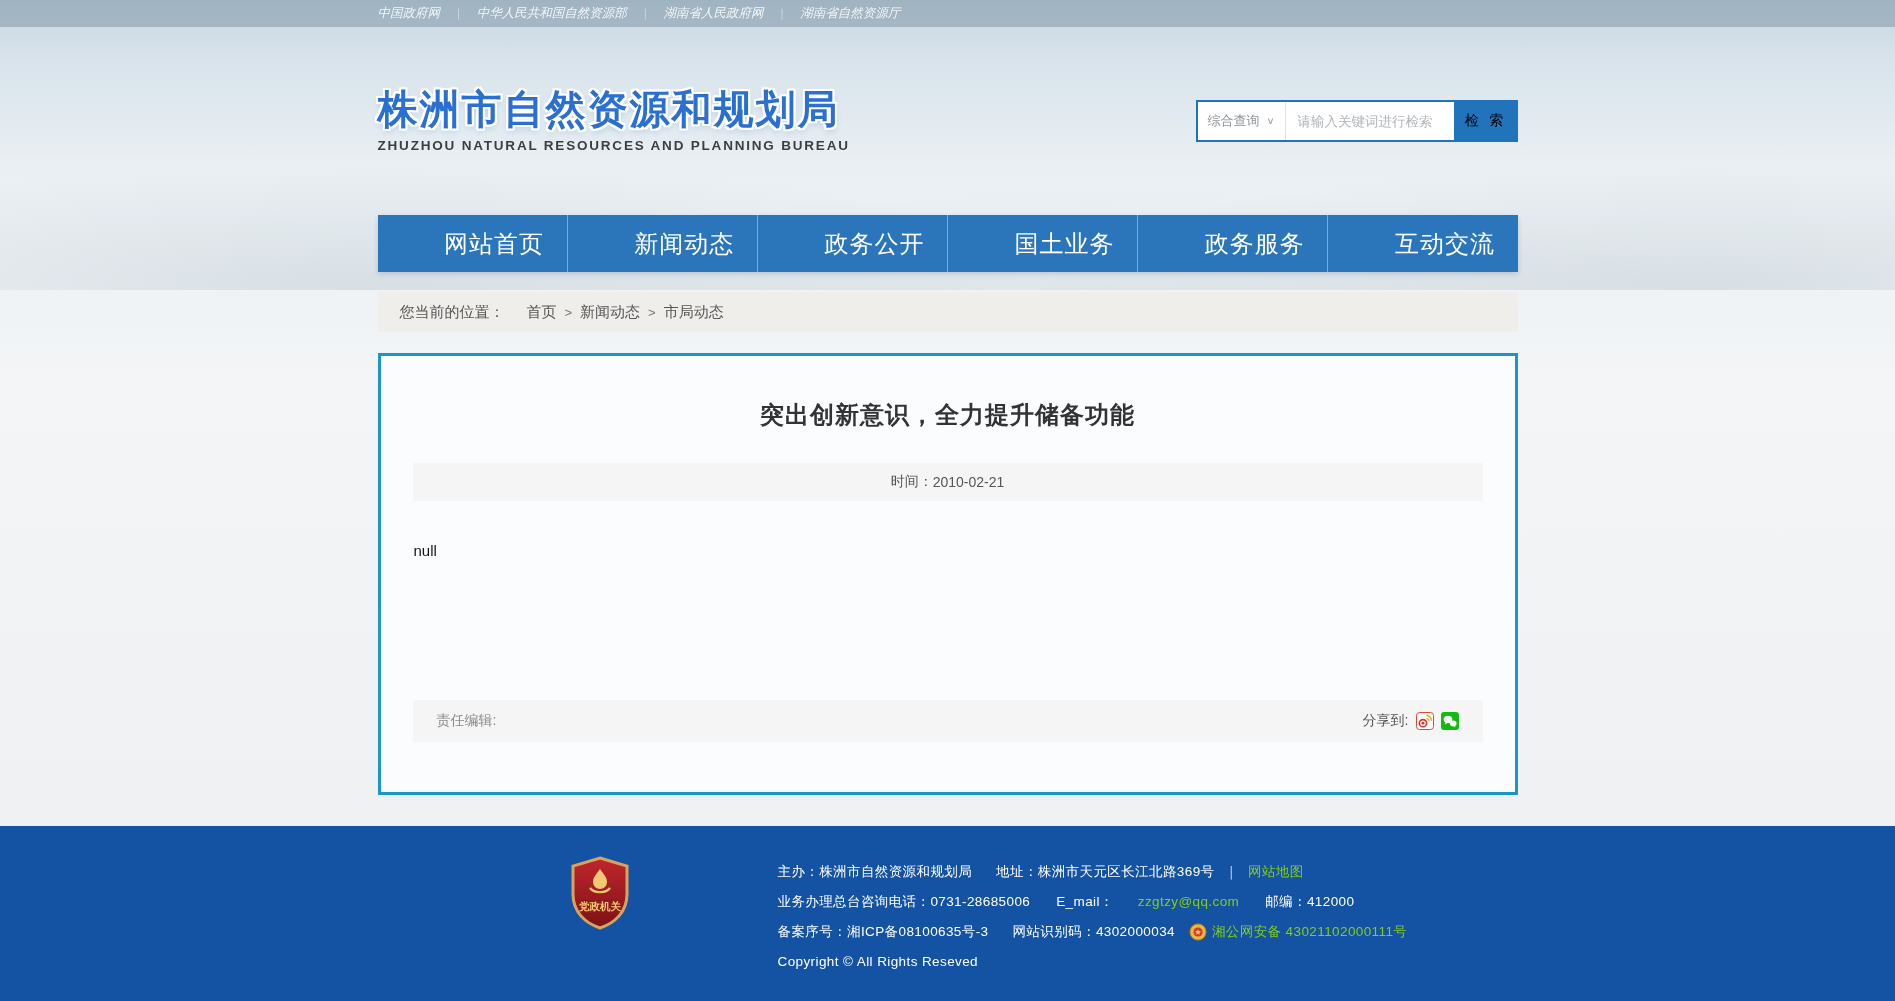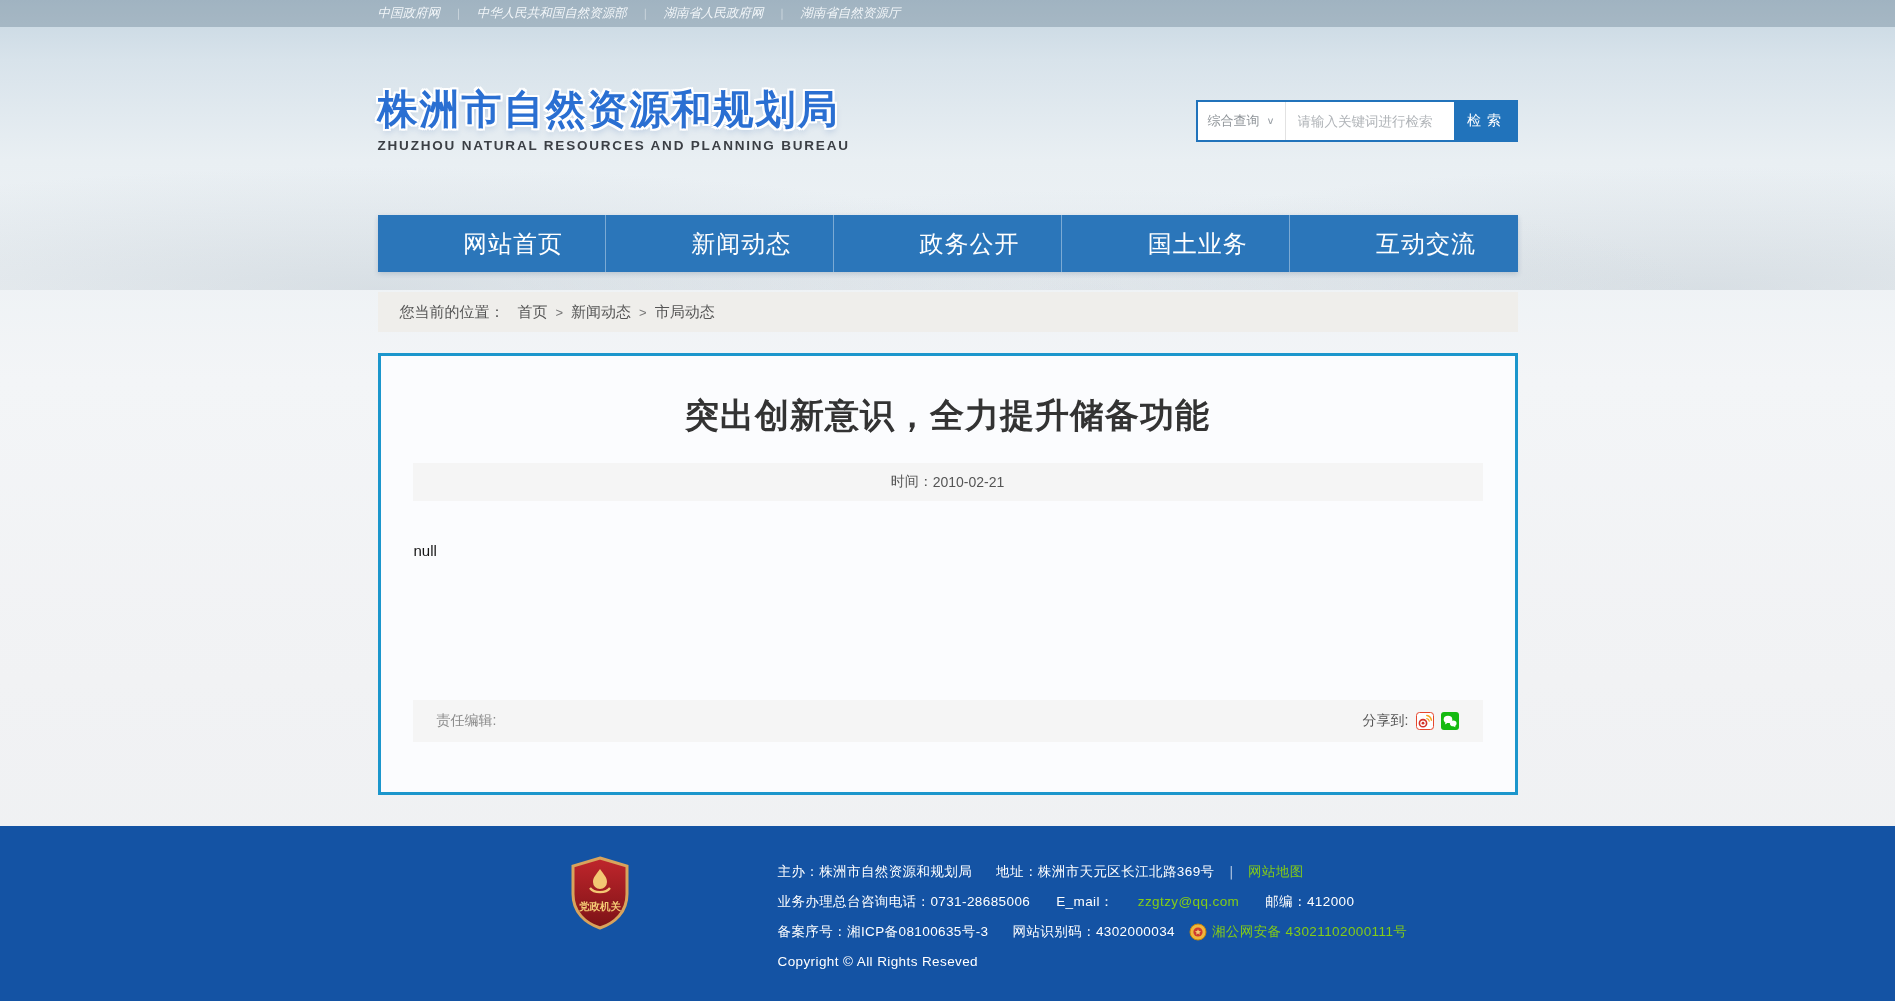--- a/index.html
+++ b/index.html
@@ -43,49 +43,49 @@
     width:88px; display:flex; align-items:center; justify-content:center; gap:7px;
     font-size:13px; color:#8f9499; border-right:1px solid #e2e2e2; cursor:pointer; background:#fff;
   }
   .search-select .chev { font-size:11px; color:#9aa0a6; transform:scaleY(.85); }
   .search-input {
     flex:1; border:none; outline:none; font-size:13.5px; padding:16px 12px; color:#444; min-width:0;
     font-family:"Liberation Sans","DejaVu Sans",sans-serif;
   }
   .search-input::placeholder { color:#b0b4b8; }
   .search-btn {
-    width:62px; background:#2173bb; color:#ffffff; font-size:14px; border:none; cursor:pointer;
-    letter-spacing:1px; font-family:Liberation Sans, sans-serif;
+    width:62px; background:#2173bb; color:#000000; font-size:14px; border:none; cursor:pointer;
+    letter-spacing:1px; font-family:Liberation Mono, monospace;
   }
 
   
   .nav { position:relative; z-index:4; }
   .nav .inner { display:flex; height:57px; background:#2b76ba; box-shadow:0 2px 5px rgba(30,60,100,.18); }
   .nav-item {
     flex:1; display:flex; align-items:center; justify-content:center;
     color:#fff; font-size:24px; letter-spacing:1px; cursor:pointer;padding-left:44px;
   }
   .nav-item + .nav-item { border-left:1px solid rgba(255,255,255,.38); }
 
   
   .crumb-wrap { margin-top:20px; position:relative; z-index:3; }
   .crumb {
     height:40px; background:#efeeeb; display:flex; align-items:center;
     padding-left:22px; font-size:15px; color:#555;
   }
   .crumb a { color:#555; text-decoration:none; cursor:pointer; }
   .crumb .csep { margin:0 8px; color:#777; font-size:13px; }
-  .crumb .clabel { margin-right:13px; }
+  .crumb .clabel { margin-right:22px; }
 
   
   .article-wrap { margin-top:21px; position:relative; z-index:3; }
   .article {
     height:442px; background:#fbfcfe; border:3px solid #1b96cc; position:relative;
   }
-  .article-title { margin-top:46px; text-align:center; font-size:34px; font-weight:bold; color:#333; letter-spacing:1px; line-height:26px; }
+  .article-title { margin-top:46px; text-align:center; font-size:24px; font-weight:bold; color:#333; letter-spacing:1px; line-height:26px; }
   .article-meta {
     margin:35px 32px 0; height:38px; background:#f5f5f5;
     display:flex; align-items:center; justify-content:center; font-size:14px; color:#555;
   }
   .article-body { margin:40px 33px 0; font-size:15px; color:#151515; line-height:20px; }
   .article-foot {
     margin:139px 32px 0; height:42px; background:#f5f5f5;
     display:flex; align-items:center; justify-content:space-between; padding:0 24px;
   }
   .editor { font-size:14px; color:#8a8a8a; }
@@ -138,20 +138,21 @@
     </div>
   </div>
 </div>
 
 <div class="nav">
   <div class="inner">
     <div class="nav-item">网站首页</div>
     <div class="nav-item">新闻动态</div>
     <div class="nav-item">政务公开</div>
     <div class="nav-item">国土业务</div>
+    <div class="nav-item">政务服务</div>
     <div class="nav-item">互动交流</div>
   </div>
 </div>
 
 <div class="crumb-wrap">
   <div class="inner">
     <div class="crumb">
       <span class="clabel">您当前的位置：</span>
       <a>首页</a>
       <span class="csep">&gt;</span>

